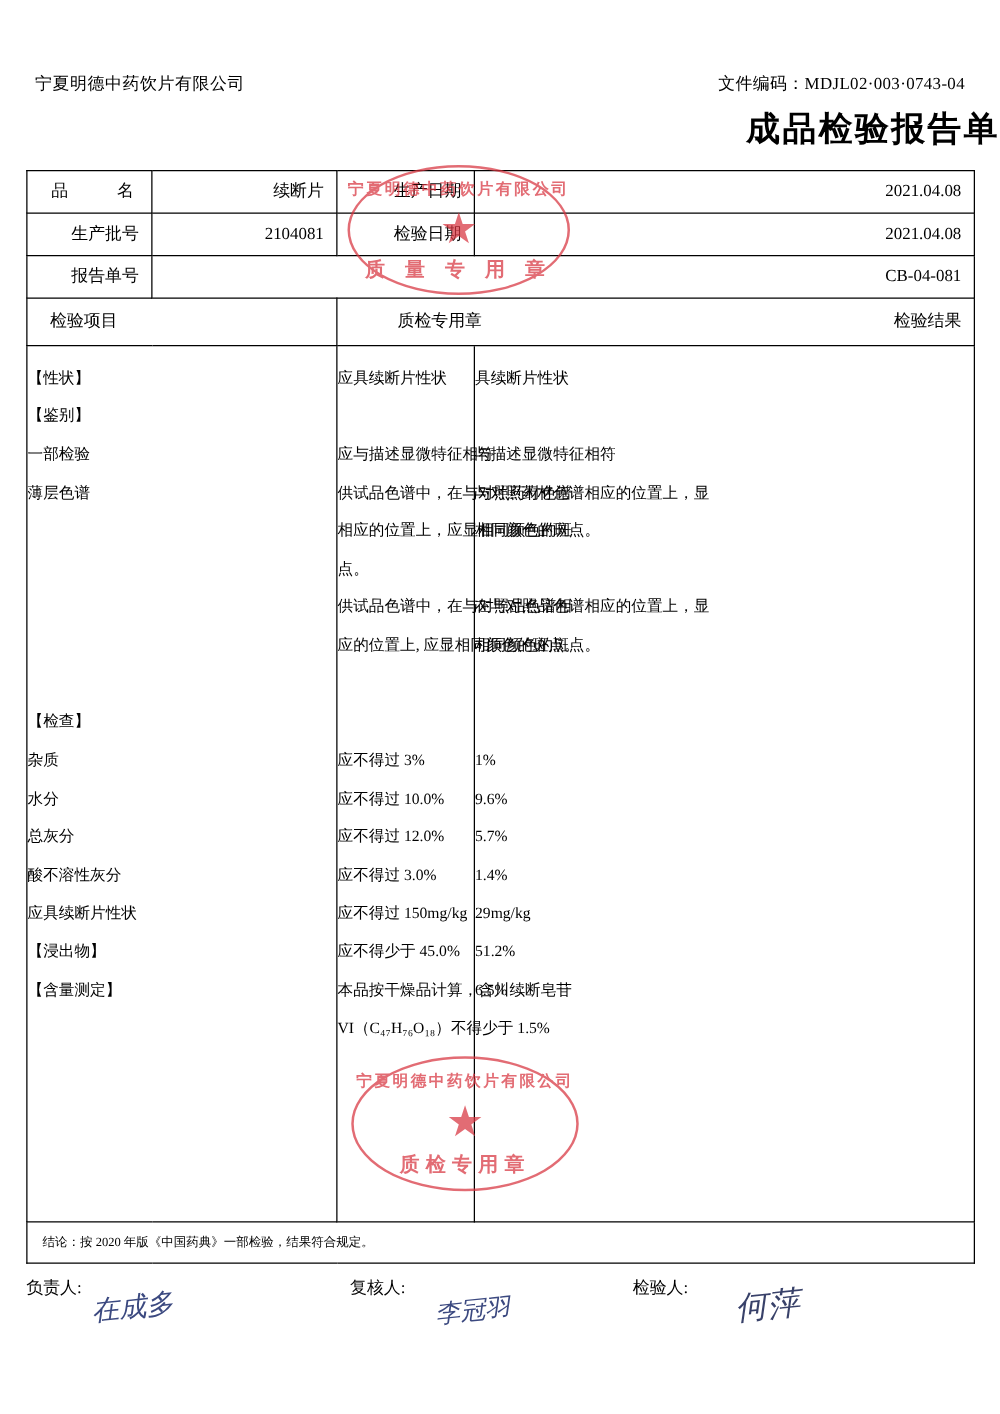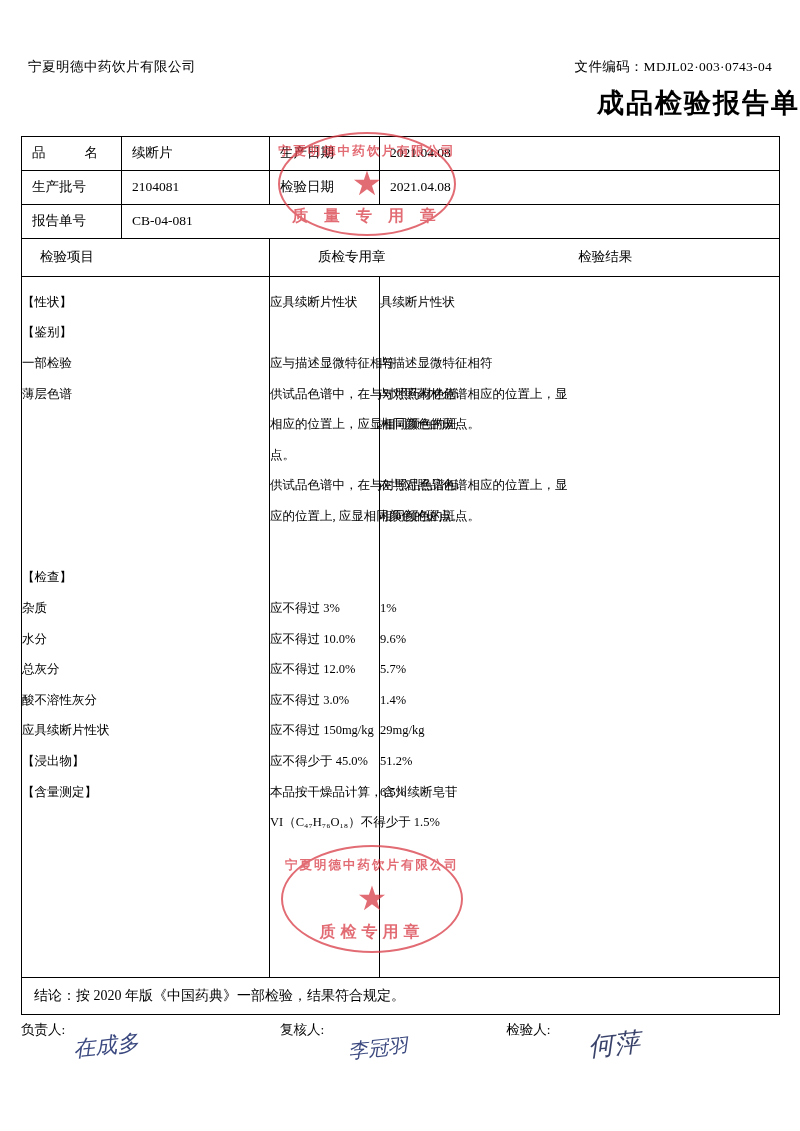--- a/index.html
+++ b/index.html
@@ -71,21 +71,21 @@
     font-size: 13.5px;
     letter-spacing: 4px;
   }
   .lbl-tight {
     font-size: 13.5px;
     letter-spacing: 0px;
   }
   .val {
     font-size: 13.5px;
   }
-  tr.info-row td { height: 31px; }
+  tr.info-row td { height: 31px; text-align: right; }
   tr.info-row .cell {
     padding-top: 6px;
     padding-bottom: 6px;
   }
   
   .colhdr {
     text-align: center;
     font-size: 13.5px;
     padding-top: 8px;
     padding-bottom: 8px;
@@ -94,21 +94,21 @@
   .body-cell {
     padding: 10px 10px 8px 10px;
     font-size: 12.5px;
     line-height: 2.45;
     height: 700px;
   }
   .body-cell .ln { white-space: nowrap; }
   .spacer-sm { height: 10px; }
   .concl {
     padding: 9px 12px;
-    font-size: 14px;
+    font-size: 10px;
   }
   
   .signrow {
     position: absolute;
     left: 21px;
     top: 1021px;
     width: 758px;
     display: flex;
     font-size: 13.5px;
     gap: 24px;
@@ -257,21 +257,21 @@
       </tr>
 
       <tr>
         <td colspan="2">
             <div class="cell colhdr" style="text-align:left;padding-left:18px;">检验项目</div>
           </td>
         <td style="border-right:none;">
             <div class="cell colhdr" style="white-space:nowrap;text-align:left;padding-left:48px;">质检专用章</div>
           </td>
         <td style="border-left:none;">
-            <div class="cell colhdr" style="text-align:center;padding-left:62px;">检验结果</div>
+            <div class="cell colhdr" style="text-align:right;padding-left:62px;">检验结果</div>
           </td>
       </tr>
 
       <tr>
 
         <td colspan="2" class="body-cell">
           <div class="spacer-sm"></div>
           <div class="ln">【性状】</div>
           <div class="ln">【鉴别】</div>
           <div class="ln">一部检验</div>

